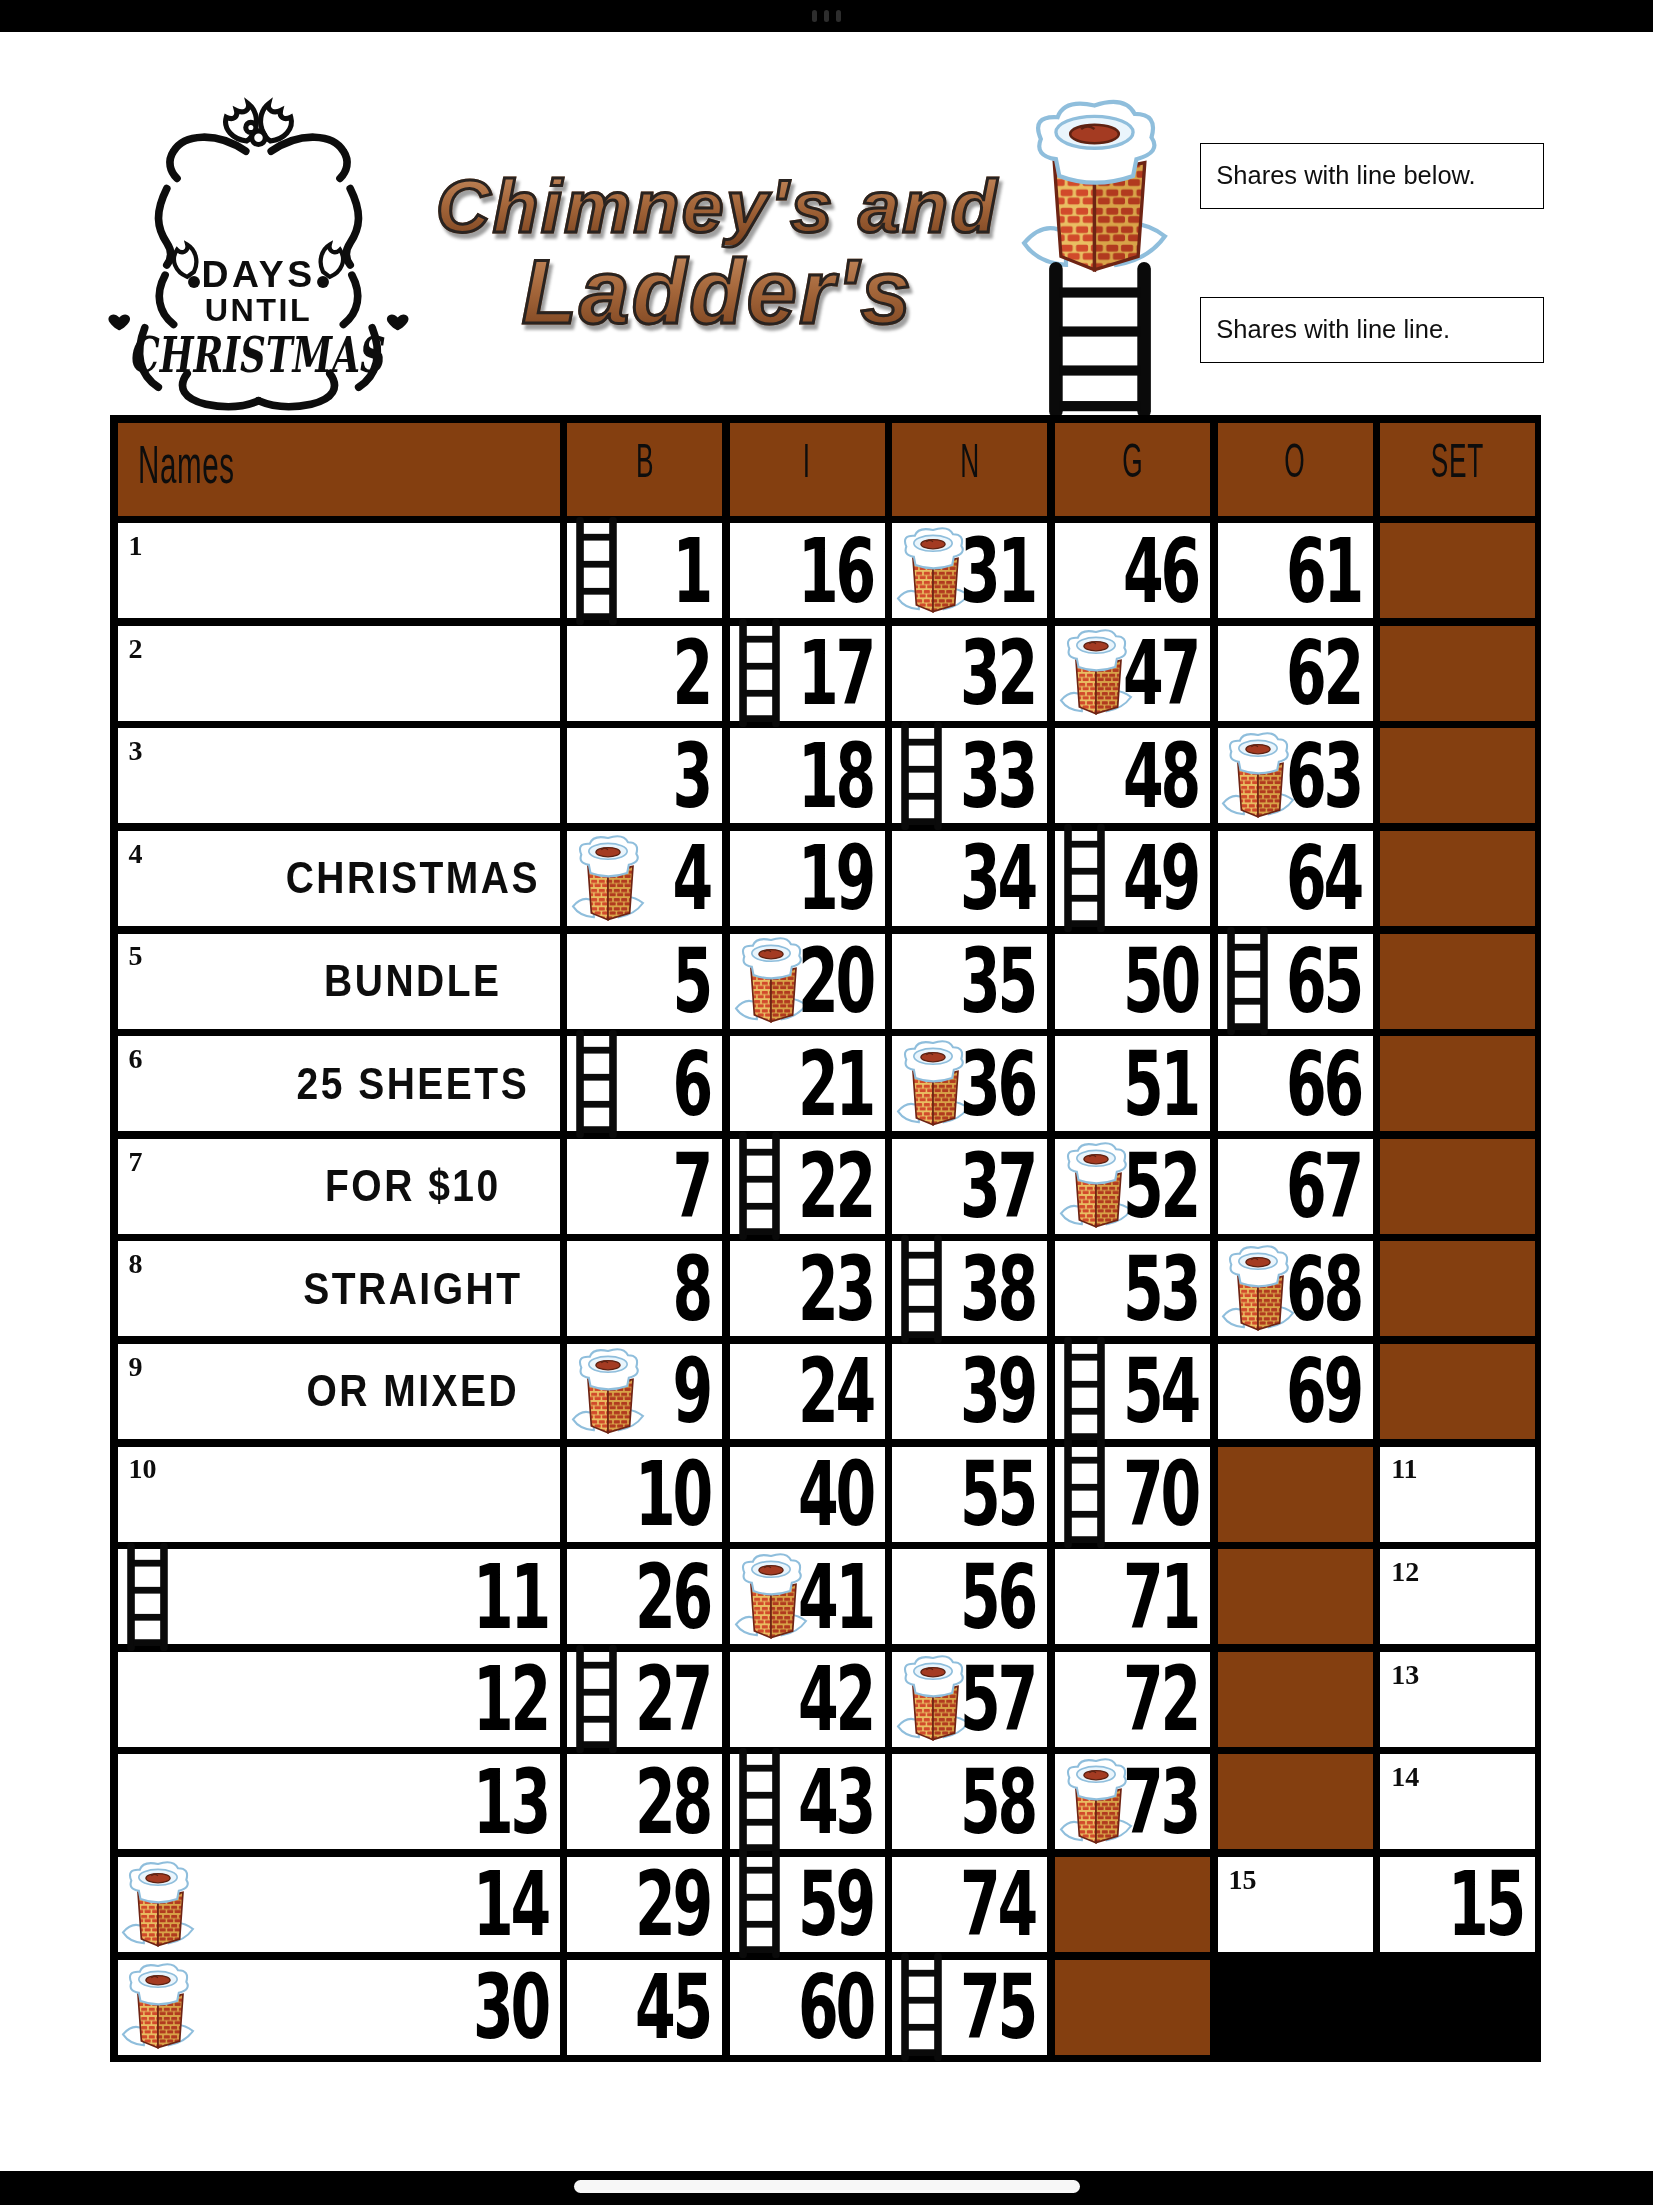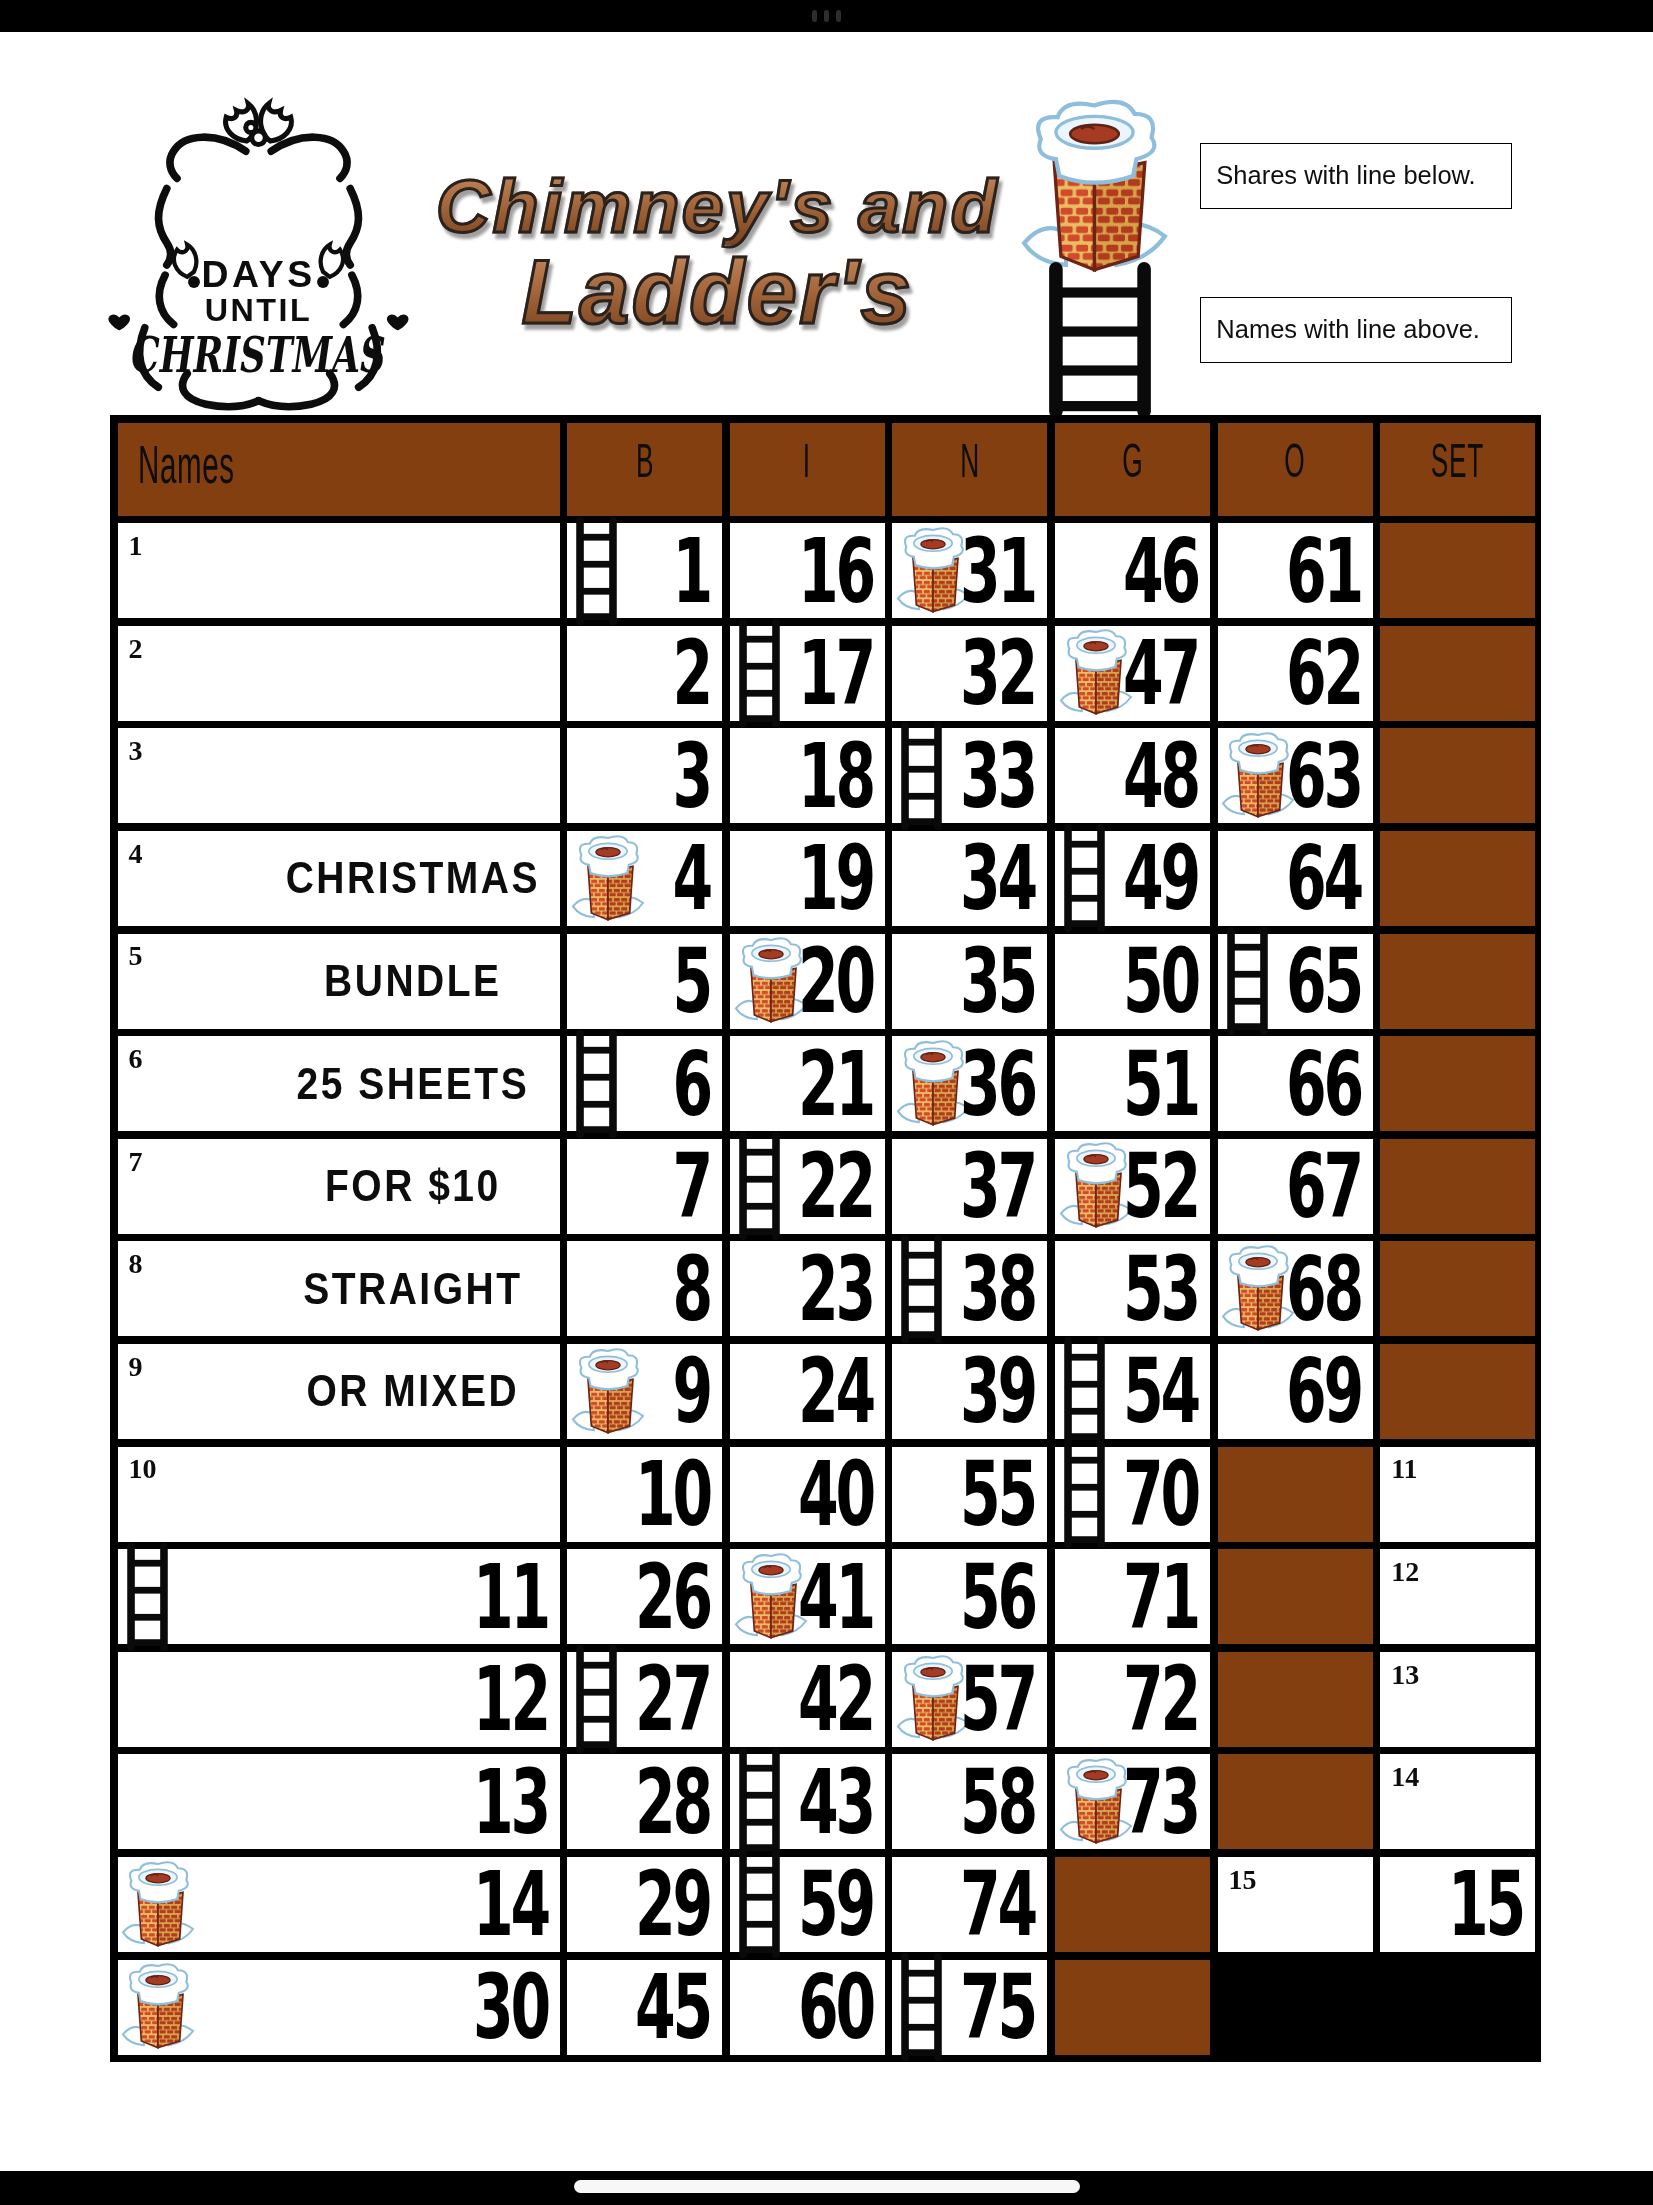--- a/index.html
+++ b/index.html
@@ -31,21 +31,21 @@
               -webkit-text-stroke:3px #292320;
               filter:drop-shadow(3.4px 5.1px 1.7px rgba(45,45,45,.45));}
   .title-line1{font-size:75px;line-height:1.02;}
   .title-line2{font-size:90px;line-height:1.02;margin-top:2px;}
 
   
   .hero-chimney{position:absolute;left:1014px;top:95px;width:161px;height:182px;}
   .hero-ladder{position:absolute;left:1042px;top:262px;width:116px;height:156px;}
 
   
-  .legend{position:absolute;left:1200px;width:312px;background:#fff;border:1.7px solid #000;
+  .legend{position:absolute;left:1200px;width:344px;background:#fff;border:1.7px solid #000;
           padding:12px 15.3px;font-size:25.5px;line-height:1.55;color:#0f0f0f;}
   #legend1{top:143px;}
   #legend2{top:297px;}
 
   
   #board{position:absolute;left:110px;top:415px;width:1431px;background:#000;
          display:grid;grid-template-columns:442px repeat(6,155px);
          grid-template-rows:93px repeat(15,95px);gap:7.6px;padding:7.6px;}
   .cell{position:relative;background:#fff;}
   .head{background:#843F10;display:flex;justify-content:center;align-items:flex-start;padding-top:10.2px;}
@@ -152,21 +152,21 @@
       <rect x="20" y="76" width="96" height="12"></rect>
       <rect x="20" y="122" width="96" height="12"></rect>
       <rect x="20" y="164" width="96" height="12"></rect>
     </g>
   </svg>
 
   <div class="legend" id="legend1">
     <span>Shares with line below.</span>
   </div>
   <div class="legend" id="legend2">
-    <span>Names with line above.</span>
+    <span>Shares with line line.</span>
   </div>
 
   <div id="board">
       <div class="cell head head-names">
         <span class="headtxt">Names</span>
       </div>
       <div class="cell head">
         <span class="headtxt">B</span>
       </div>
       <div class="cell head">

